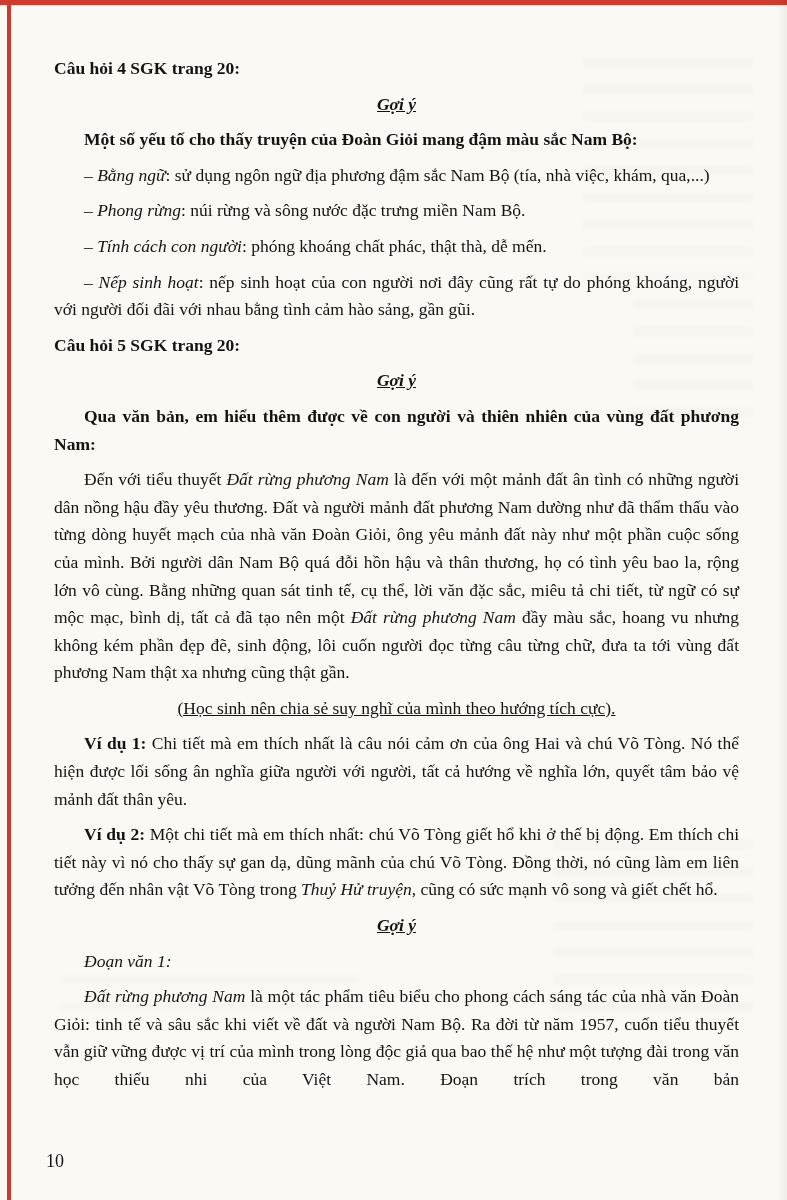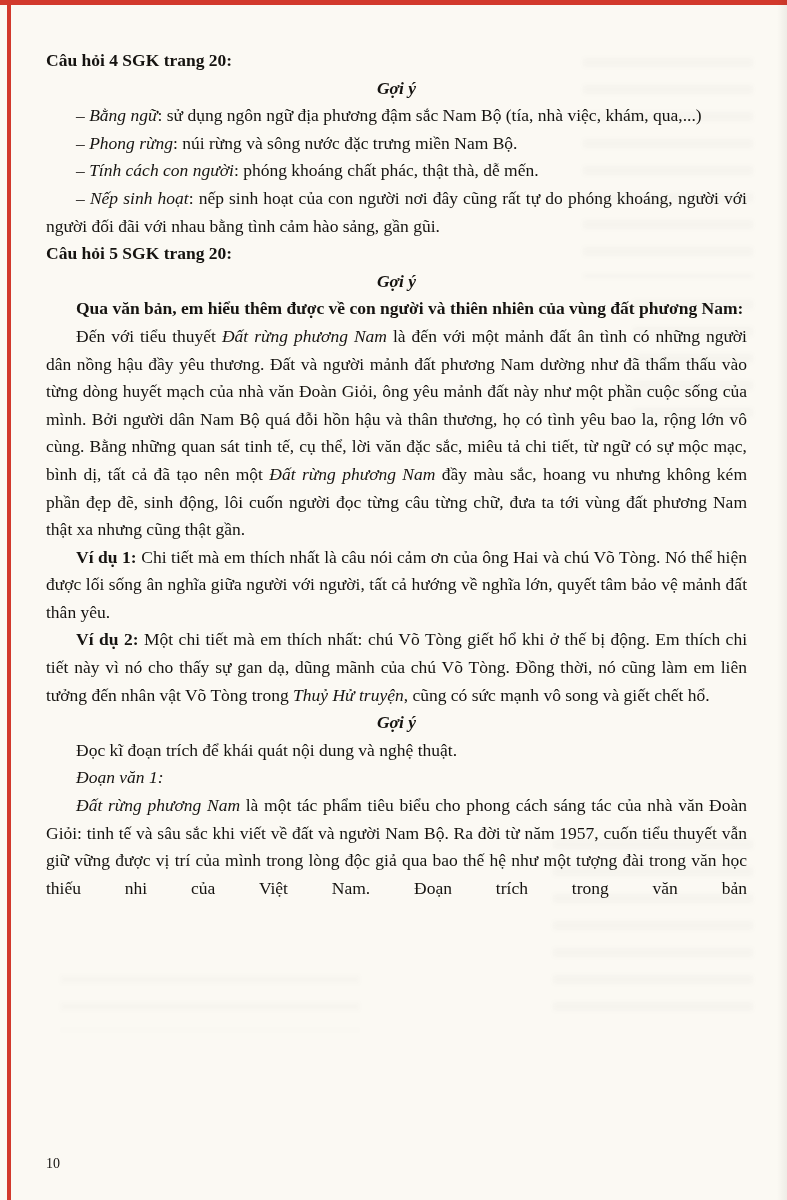--- a/index.html
+++ b/index.html
@@ -32,34 +32,34 @@
 
   .content {
     position: absolute;
     top: 47px;
     left: 46px;
     right: 40px;
     font-size: 17.5px;
     line-height: 27.6px;
   }
 
-  p.blk { margin: 0; padding: 0; }
+  p.blk { margin: 8px; padding: 0; }
   .heading { font-weight: 700; text-align: left; }
-  .center  { text-align: center; }
+  .center  { text-align: center; text-decoration: underline; }
   .para, .list { text-align: justify; text-indent: 30px; }
   .jl { text-align-last: justify; }
 
   .b { font-weight: 700; }
   .i { font-style: italic; }
 
   .pagenum {
     position: absolute;
     left: 46px;
     bottom: 28px;
-    font-size: 14px;
+    font-size: 18px;
   }
 
   
   .bleed {
     position: absolute;
     pointer-events: none;
     filter: blur(2px);
     opacity: 0.55;
     background: repeating-linear-gradient(
       to bottom,
@@ -88,29 +88,30 @@
 
 <div class="bleed bleed-1"></div>
 <div class="bleed bleed-2"></div>
 <div class="bleed bleed-3"></div>
 <div class="bleed bleed-4"></div>
 <div class="edge-shade"></div>
 
 <div class="content" id="doc-body">
     <p class="blk heading"><span class="b">Câu hỏi 4 SGK trang 20:</span></p>
     <p class="blk center"><span class="b i">Gợi ý</span></p>
+    <p class="blk para"><span class="b">Một số yếu tố cho thấy truyện của Đoàn Giỏi mang đậm màu sắc Nam Bộ:</span></p>
     <p class="blk list"><span>– </span><span class="i">Bằng ngữ</span><span>: sử dụng ngôn ngữ địa phương đậm sắc Nam Bộ (tía, nhà việc, khám, qua,...)</span></p>
     <p class="blk list"><span>– </span><span class="i">Phong rừng</span><span>: núi rừng và sông nước đặc trưng miền Nam Bộ.</span></p>
     <p class="blk list"><span>– </span><span class="i">Tính cách con người</span><span>: phóng khoáng chất phác, thật thà, dễ mến.</span></p>
     <p class="blk list"><span>– </span><span class="i">Nếp sinh hoạt</span><span>: nếp sinh hoạt của con người nơi đây cũng rất tự do phóng khoáng, người với người đối đãi với nhau bằng tình cảm hào sảng, gần gũi.</span></p>
     <p class="blk heading"><span class="b">Câu hỏi 5 SGK trang 20:</span></p>
     <p class="blk center"><span class="b i">Gợi ý</span></p>
     <p class="blk para"><span class="b">Qua văn bản, em hiểu thêm được về con người và thiên nhiên của vùng đất phương Nam:</span></p>
     <p class="blk para"><span>Đến với tiểu thuyết </span><span class="i">Đất rừng phương Nam</span><span> là đến với một mảnh đất ân tình có những người dân nồng hậu đầy yêu thương. Đất và người mảnh đất phương Nam dường như đã thẩm thấu vào từng dòng huyết mạch của nhà văn Đoàn Giỏi, ông yêu mảnh đất này như một phần cuộc sống của mình. Bởi người dân Nam Bộ quá đỗi hồn hậu và thân thương, họ có tình yêu bao la, rộng lớn vô cùng. Bằng những quan sát tinh tế, cụ thể, lời văn đặc sắc, miêu tả chi tiết, từ ngữ có sự mộc mạc, bình dị, tất cả đã tạo nên một </span><span class="i">Đất rừng phương Nam</span><span> đầy màu sắc, hoang vu nhưng không kém phần đẹp đẽ, sinh động, lôi cuốn người đọc từng câu từng chữ, đưa ta tới vùng đất phương Nam thật xa nhưng cũng thật gần.</span></p>
+    <p class="blk center"><span>(Học sinh nên chia sẻ suy nghĩ của mình theo hướng tích cực).</span></p>
     <p class="blk para"><span class="b">Ví dụ 1:</span><span> Chi tiết mà em thích nhất là câu nói cảm ơn của ông Hai và chú Võ Tòng. Nó thể hiện được lối sống ân nghĩa giữa người với người, tất cả hướng về nghĩa lớn, quyết tâm bảo vệ mảnh đất thân yêu.</span></p>
     <p class="blk para"><span class="b">Ví dụ 2:</span><span> Một chi tiết mà em thích nhất: chú Võ Tòng giết hổ khi ở thế bị động. Em thích chi tiết này vì nó cho thấy sự gan dạ, dũng mãnh của chú Võ Tòng. Đồng thời, nó cũng làm em liên tưởng đến nhân vật Võ Tòng trong </span><span class="i">Thuỷ Hử truyện</span><span>, cũng có sức mạnh vô song và giết chết hổ.</span></p>
     <p class="blk center"><span class="b i">Gợi ý</span></p>
-    <p class="blk para"><span>Đọc kĩ đoạn trích để khái quát nội dung và nghệ thuật.</span></p>
     <p class="blk para"><span class="i">Đoạn văn 1:</span></p>
     <p class="blk para jl"><span class="i">Đất rừng phương Nam</span><span> là một tác phẩm tiêu biểu cho phong cách sáng tác của nhà văn Đoàn Giỏi: tinh tế và sâu sắc khi viết về đất và người Nam Bộ. Ra đời từ năm 1957, cuốn tiểu thuyết vẫn giữ vững được vị trí của mình trong lòng độc giả qua bao thế hệ như một tượng đài trong văn học thiếu nhi của Việt Nam. Đoạn trích trong văn bản</span></p>
   </div>
 
 <div class="pagenum">10</div>
 
 </body></html>

